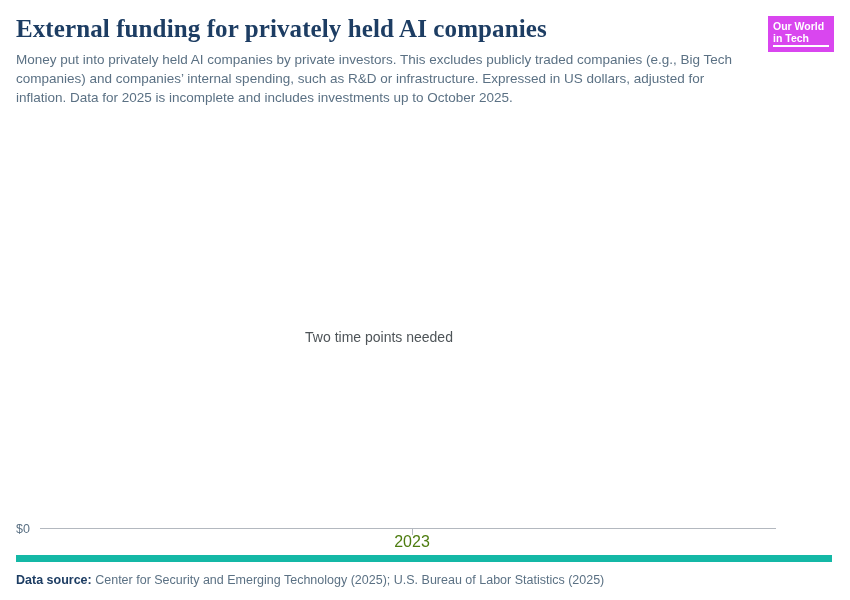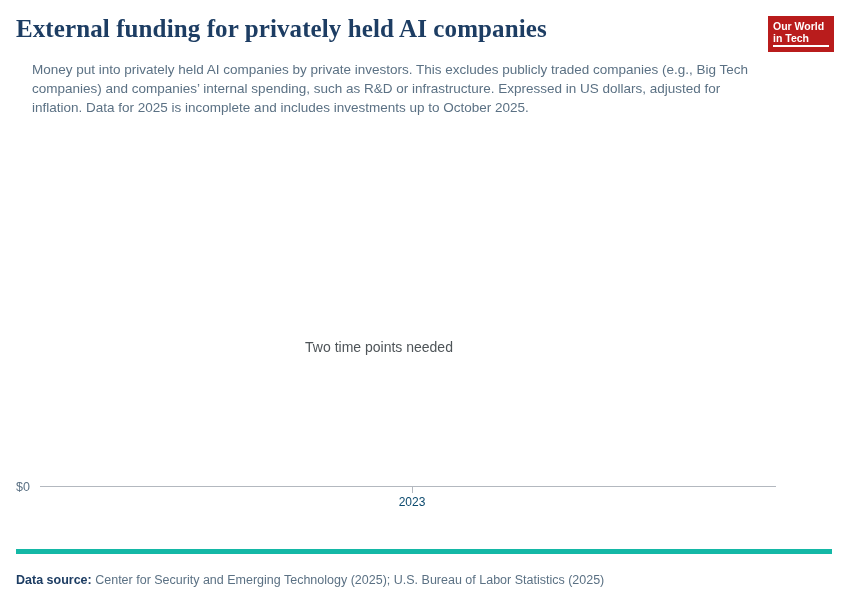--- a/index.html
+++ b/index.html
@@ -15,21 +15,20 @@
     overflow: hidden;
   }
   .page {
     position: relative;
     width: 850px;
     height: 600px;
     box-sizing: border-box;
     padding: 14px 16px 10px 16px;
     display: flex;
     flex-direction: column;
-    gap: 36px;
   }
 
   
   .header {
     position: relative;
   }
   .chart-title {
     font-family: "Liberation Serif", serif;
     font-size: 25px;
     font-weight: 700;
@@ -37,31 +36,31 @@
     letter-spacing: 0.1px;
     line-height: 1.18;
     margin: 0 0 6px 0;
     max-width: 740px;
   }
   .chart-subtitle {
     font-size: 13.5px;
     line-height: 1.43;
     color: #5b7184;
     max-width: 726px;
-    margin: 16px;
+    margin: 0;
   }
 
   
   .owid-logo {
     position: absolute;
     top: 2px;
     right: 0;
     width: 66px;
     height: 36px;
-    background: #b91c1c;
+    background: #d946ef;
     color: #ffffff;
     box-sizing: border-box;
     padding: 4px 5px 0 5px;
     font-size: 10.5px;
     font-weight: 700;
     line-height: 1.18;
     font-family: "Liberation Sans", sans-serif;
   }
   .owid-logo .l2 {
     display: block;
@@ -115,29 +114,29 @@
     position: absolute;
     bottom: 16px;
     width: 1px;
     height: 6px;
     background: #b3b8bf;
   }
   .x-tick-label {
     position: absolute;
     bottom: 0px;
     transform: translateX(-50%);
-    font-size: 12px;
-    color: #0c4a6e;
+    font-size: 16px;
+    color: #4d7c0f;
     white-space: nowrap;
   }
 
   
   .footer {
-    border-top: 5px solid #14b8a6;
-    padding-top: 16px;
+    border-top: 7px solid #14b8a6;
+    padding-top: 8px;
     margin-top: 4px;
     margin-right: 2px;
   }
   .footer-line {
     font-size: 12.5px;
     line-height: 1.62;
     color: #5b7184;
   }
   .footer-line b {
     color: #1d3d63;

